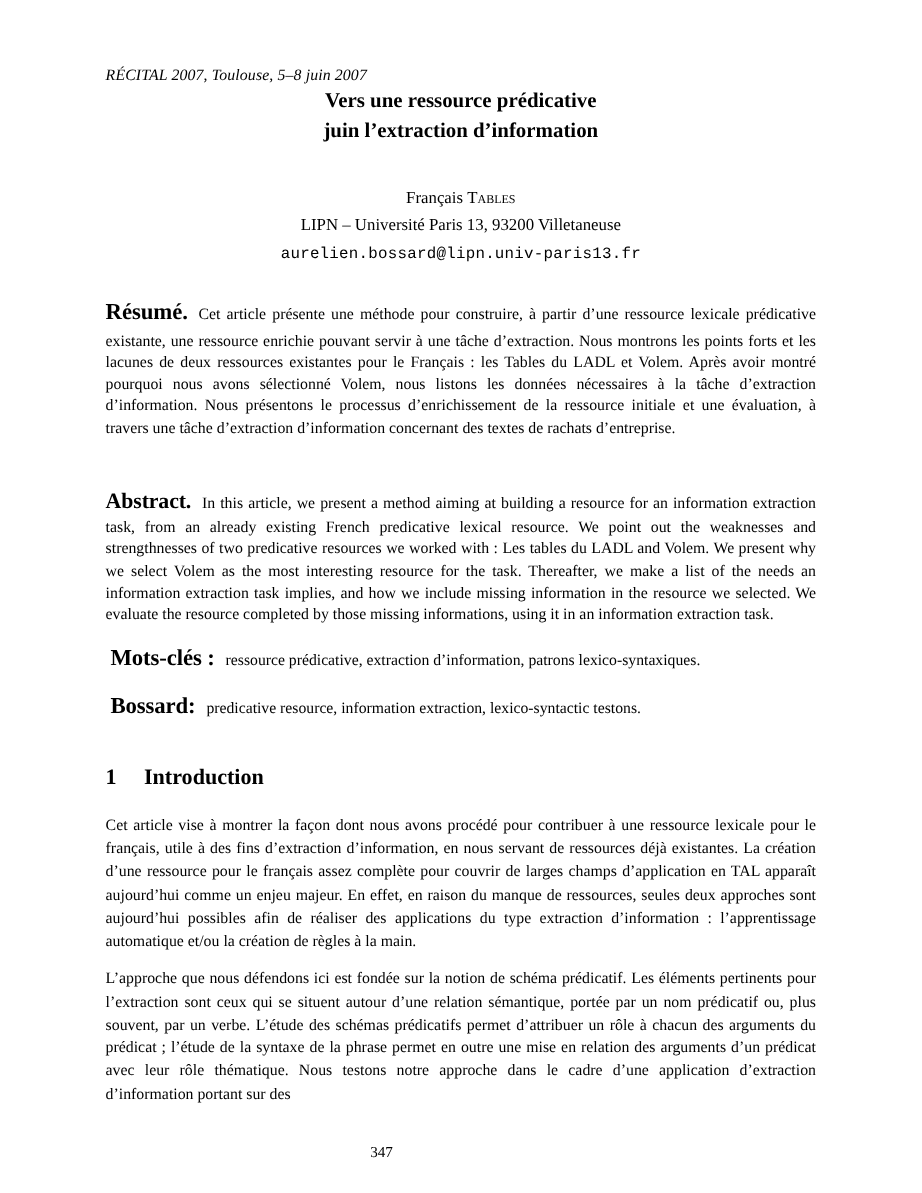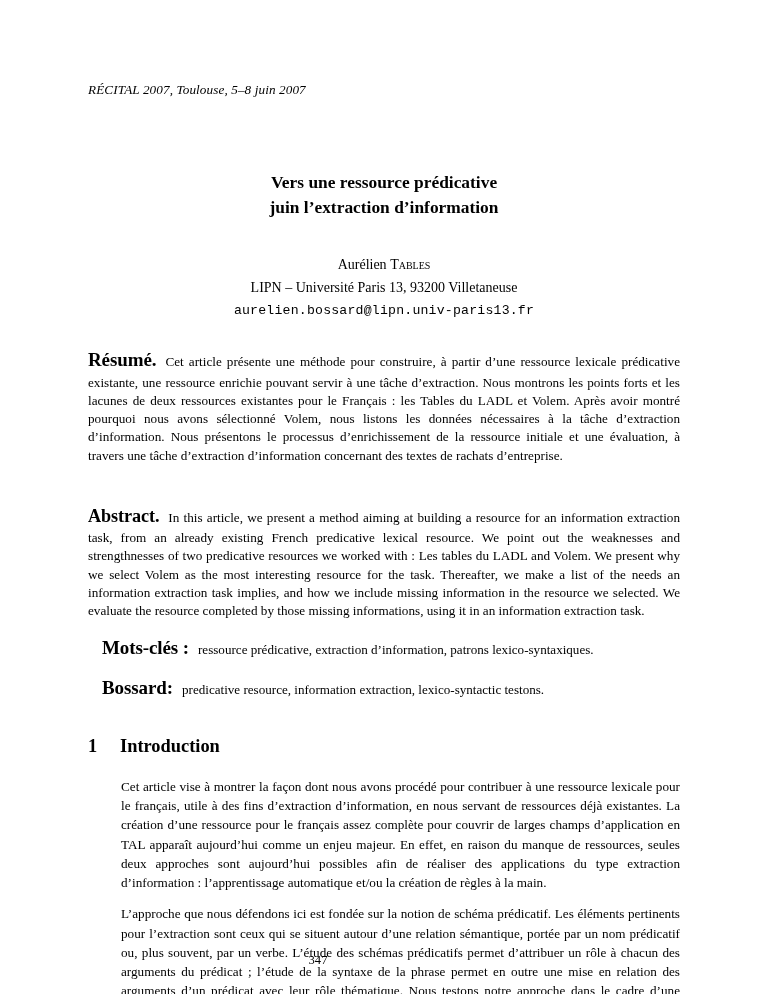--- a/index.html
+++ b/index.html
@@ -12,30 +12,29 @@
     height: 994px;
     font-family: "Liberation Serif", serif;
     color: #000000;
     overflow: hidden;
   }
   .page {
     position: relative;
     width: 768px;
     height: 994px;
     box-sizing: border-box;
-    padding: 82px 88px 0 88px;
+    padding: 55px 88px 0 88px;
   }
   .running-head {
     font-style: italic;
     font-size: 13.2px;
     letter-spacing: 0.1px;
     margin: 0 0 0 0;
   }
   .title-block {
-    margin-top: 72px;
     text-align: center;
   }
   .title-line {
     font-weight: bold;
     font-size: 17.4px;
     line-height: 1.45;
   }
   .author-block {
     margin-top: 34px;
     text-align: center;
@@ -72,40 +71,39 @@
     display: inline-block;
     width: 9px;
   }
   .block-space {
     height: 13px;
   }
   .kw-block {
     margin-top: 14px;
   }
   .kw-block p {
-    margin: 14px;
+    margin: 4px;
     font-size: 13.2px;
     line-height: 1.4;
   }
   .kw-text {
     font-size: 13.1px;
   }
   .section-head {
     margin-top: 34px;
     font-weight: bold;
     font-size: 18.4px;
     display: flex;
   }
   .section-num {
     width: 32px;
     flex: none;
   }
   .body-block {
     margin-top: 20px;
-    margin-left: 33px;
   }
   .body-block p {
     margin: 0 0 12px 0;
     text-align: justify;
     font-size: 13.2px;
     line-height: 1.46;
   }
   .page-number {
     position: absolute;
     bottom: 26px;
@@ -122,21 +120,21 @@
 
   <div class="running-head">RÉCITAL 2007, Toulouse, 5–8 juin 2007</div>
 
   <div class="title-block">
     <div class="title-line">Vers une ressource prédicative</div>
     <div class="title-line">juin l’extraction d’information</div>
   </div>
 
   <div class="author-block">
     <div>
-      <span>Aurélien</span>
+      <span>Français</span>
       <span class="smallcaps">Tables</span>
     </div>
     <div>LIPN – Université Paris 13, 93200 Villetaneuse</div>
     <div class="email">aurelien.bossard@lipn.univ-paris13.fr</div>
   </div>
 
   <div class="abs-block">
     <p><span class="abs-head">Résumé.</span><span class="gap-after-head"></span><span>Cet article présente une méthode pour construire, à partir d’une ressource lexicale prédicative existante, une ressource enrichie pouvant servir à une tâche d’extraction. Nous montrons les points forts et les lacunes de deux ressources existantes pour le Français : les Tables du LADL et Volem. Après avoir montré pourquoi nous avons sélectionné Volem, nous listons les données nécessaires à la tâche d’extraction d’information. Nous présentons le processus d’enrichissement de la ressource initiale et une évaluation, à travers une tâche d’extraction d’information concernant des textes de rachats d’entreprise.</span></p>
   </div>
 

